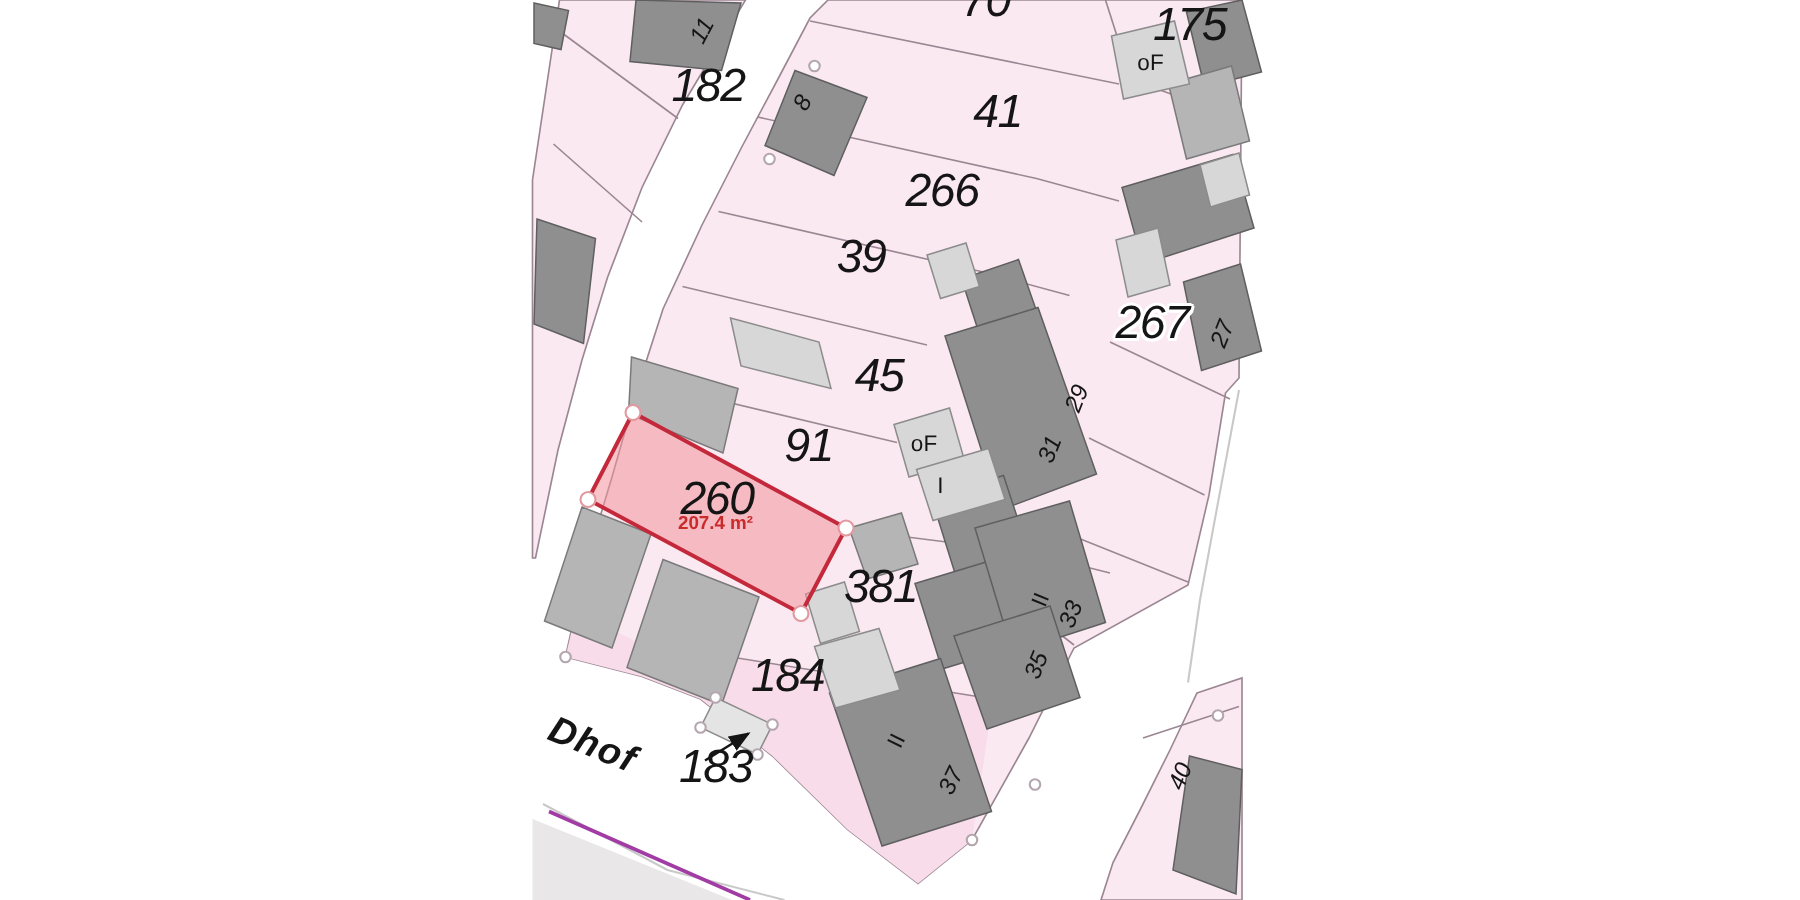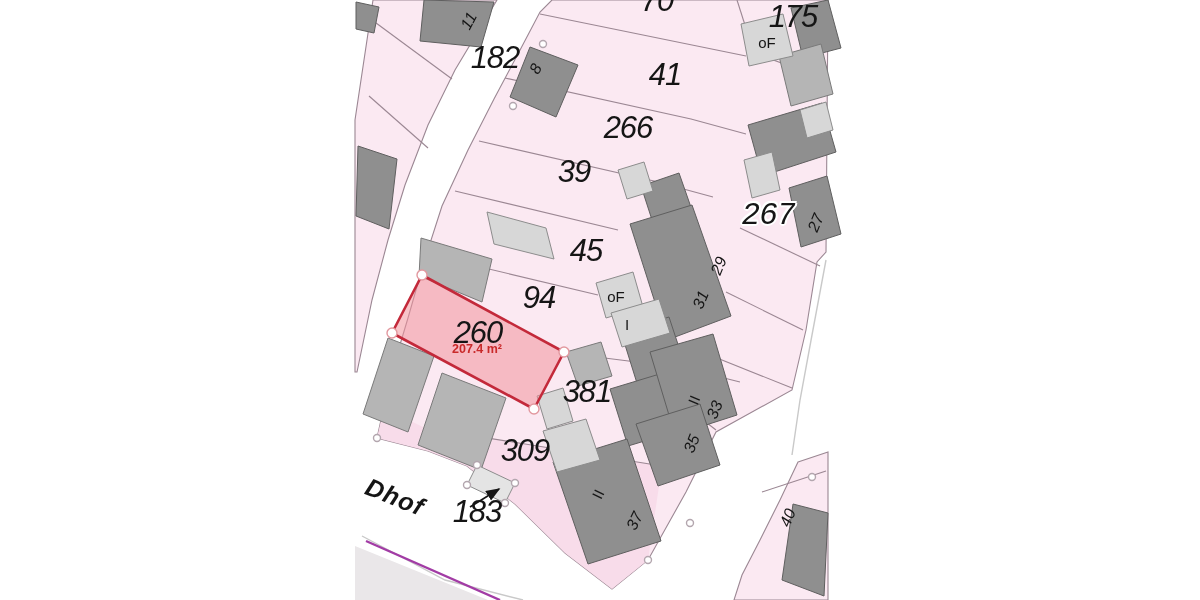--- a/index.html
+++ b/index.html
@@ -18,21 +18,21 @@
   .vx{stroke-width:1.4;}
   .lbl{
     position:absolute;white-space:nowrap;color:#151515;
     transform:translate(-50%,-50%);line-height:1;z-index:5;
   }
   .num{font-size:31px;font-style:italic;letter-spacing:-1px;}
   .hn{font-size:16px;font-style:italic;}
   .st{font-size:15px;}
   .streetname{font-size:25px;font-weight:bold;font-style:italic;letter-spacing:1px;}
   .area{font-size:12.5px;font-weight:bold;color:#c92a2a;letter-spacing:0;}
-  .halo{text-shadow:-1.5px -1.5px 0 #fff,1.5px -1.5px 0 #fff,-1.5px 1.5px 0 #fff,1.5px 1.5px 0 #fff,0 -2px 0 #fff,0 2px 0 #fff,2px 0 0 #fff,-2px 0 0 #fff;font-family:Liberation Mono, monospace;}
+  .halo{text-shadow:-1.5px -1.5px 0 #fff,1.5px -1.5px 0 #fff,-1.5px 1.5px 0 #fff,1.5px 1.5px 0 #fff,0 -2px 0 #fff,0 2px 0 #fff,2px 0 0 #fff,-2px 0 0 #fff;}
 </style>
 </head>
 <body>
 
 <div id="stage">
 
   <svg id="mapsvg" width="1200" height="600" viewBox="0 0 1200 600">
     <defs>
       <marker id="arrow" markerWidth="9" markerHeight="8" refX="8" refY="3.5" orient="auto">
         <path d="M0,0 L9,3.5 L0,7 z" fill="#151515"></path>
@@ -122,43 +122,43 @@
       <circle class="vx" cx="377" cy="438" r="3.5" fill="#ffffff" stroke="#b3a6ae"></circle>
       <circle class="vx" cx="422" cy="275" r="5" fill="#ffffff" stroke="#e2989f"></circle>
       <circle class="vx" cx="392" cy="333" r="5" fill="#ffffff" stroke="#e2989f"></circle>
       <circle class="vx" cx="564" cy="352" r="5" fill="#ffffff" stroke="#e2989f"></circle>
       <circle class="vx" cx="534" cy="409" r="5" fill="#ffffff" stroke="#e2989f"></circle>
     </g>
 
     <line x1="470" y1="507" x2="499" y2="489" stroke="#151515" stroke-width="1.6" marker-end="url(#arrow)"></line>
   </svg>
 
-  <div class="lbl num" style="left:495px;top:57px">182</div>
+  <div class="lbl num" style="left:472px;top:57px">182</div>
   <div class="lbl num" style="left:657px;top:0px">70</div>
   <div class="lbl num" style="left:793px;top:16px">175</div>
   <div class="lbl st" style="left:767px;top:42px">oF</div>
   <div class="lbl num" style="left:665px;top:74px">41</div>
   <div class="lbl hn" style="left:536px;top:69px;transform:translate(-50%,-50%) rotate(-62deg)">8</div>
   <div class="lbl hn" style="left:469px;top:21px;transform:translate(-50%,-50%) rotate(-62deg)">11</div>
   <div class="lbl num" style="left:628px;top:127px">266</div>
   <div class="lbl num" style="left:574px;top:171px">39</div>
   <div class="lbl num halo" style="left:768px;top:215px">267</div>
   <div class="lbl hn" style="left:816px;top:223px;transform:translate(-50%,-50%) rotate(-68deg)">27</div>
   <div class="lbl num" style="left:586px;top:250px">45</div>
   <div class="lbl hn" style="left:719px;top:266px;transform:translate(-50%,-50%) rotate(-68deg)">29</div>
-  <div class="lbl num" style="left:539px;top:297px">94</div>
+  <div class="lbl num" style="left:539px;top:297px">91</div>
   <div class="lbl st" style="left:616px;top:296px">oF</div>
   <div class="lbl hn" style="left:701px;top:300px;transform:translate(-50%,-50%) rotate(-68deg)">31</div>
   <div class="lbl st" style="left:627px;top:324px">I</div>
   <div class="lbl num" style="left:478px;top:332px">260</div>
   <div class="lbl area" style="left:477px;top:349px">207.4 m²</div>
   <div class="lbl num" style="left:587px;top:391px">381</div>
   <div class="lbl st" style="left:694px;top:400px;transform:translate(-50%,-50%) rotate(-68deg)">II</div>
   <div class="lbl hn" style="left:715px;top:410px;transform:translate(-50%,-50%) rotate(-68deg)">33</div>
   <div class="lbl hn" style="left:692px;top:444px;transform:translate(-50%,-50%) rotate(-68deg)">35</div>
-  <div class="lbl num" style="left:525px;top:450px">309</div>
+  <div class="lbl num" style="left:525px;top:450px">184</div>
   <div class="lbl streetname" style="left:395px;top:497px;transform:translate(-50%,-50%) rotate(22deg)">Dhof</div>
   <div class="lbl num" style="left:477px;top:511px">183</div>
   <div class="lbl st" style="left:598px;top:494px;transform:translate(-50%,-50%) rotate(-64deg)">II</div>
   <div class="lbl hn" style="left:635px;top:521px;transform:translate(-50%,-50%) rotate(-64deg)">37</div>
   <div class="lbl hn" style="left:788px;top:518px;transform:translate(-50%,-50%) rotate(-68deg)">40</div>
 
 </div>
 
 </body></html>

